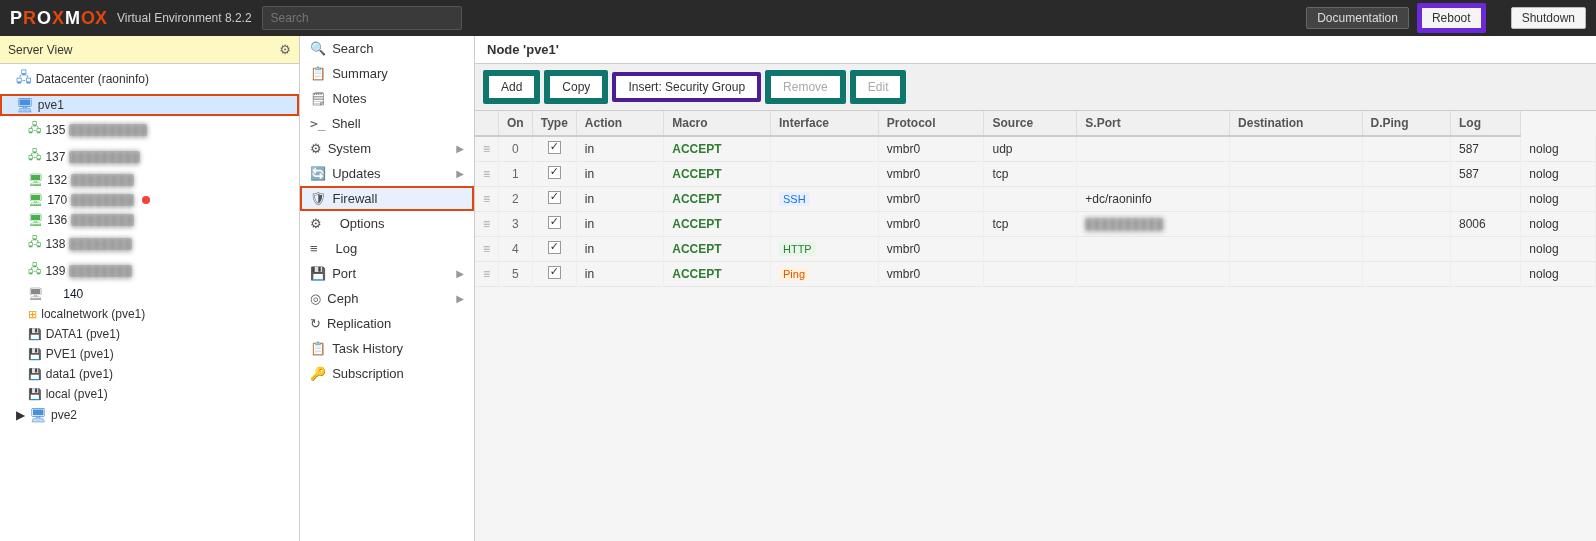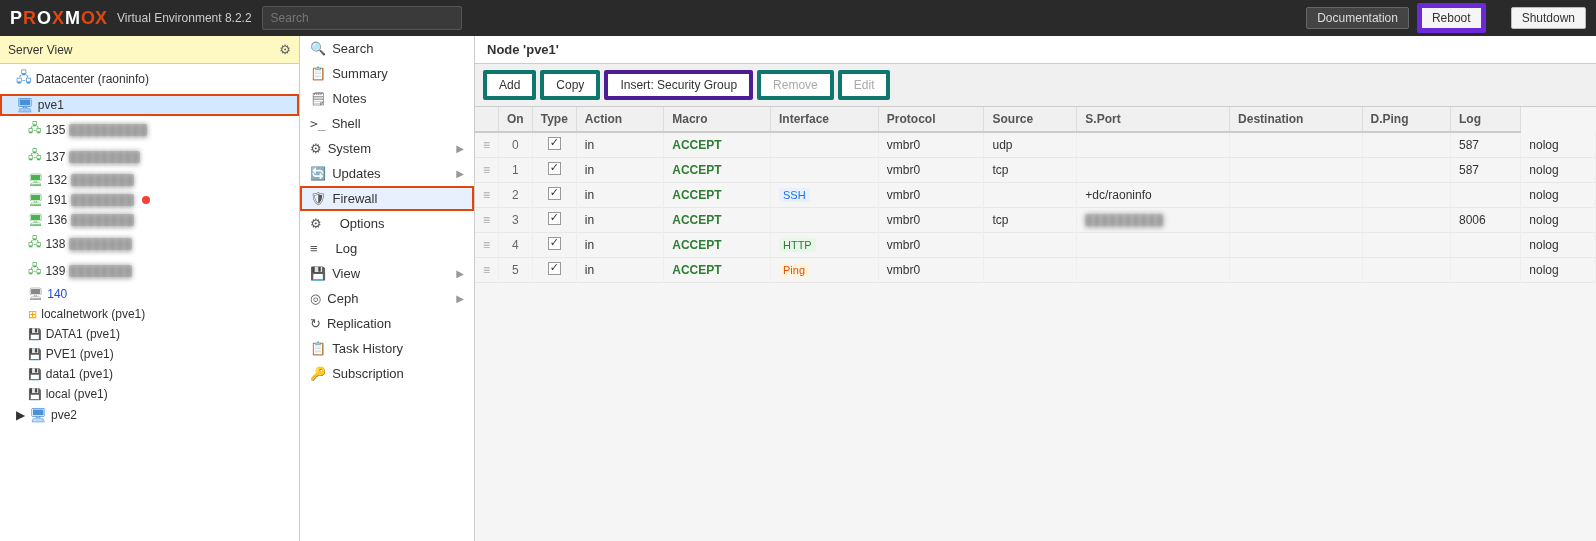--- a/index.html
+++ b/index.html
@@ -72,21 +72,21 @@
     .content { flex: 1; display: flex; flex-direction: column; background: #f5f5f5; overflow: hidden; }
     .content-header {
       background: #fff; border-bottom: 1px solid #ccc; padding: 6px 12px;
       font-size: 13px; font-weight: bold; color: #333;
     }
     .toolbar {
       display: flex; align-items: center; padding: 6px 8px; background: #f0f0f0;
       border-bottom: 1px solid #ccc; gap: 4px;
     }
     .toolbar-btn {
-      padding: 4px 12px; border: 4px solid #0f766e; background: #fff;
+      padding: 4px 12px; border: 6px solid #0f766e; background: #fff;
       cursor: pointer; border-radius: 2px; font-size: 12px; color: #333;
     }
     .toolbar-btn.insert { border: 4px solid #4c1d95; }
     .toolbar-btn.disabled { color: #aaa; cursor: default; }
 
     
     .table-container { flex: 1; overflow: auto; }
     table { width: 100%; border-collapse: collapse; font-size: 12px; }
     thead th {
       background: #f0f0f0; border-bottom: 2px solid #ccc; border-right: 1px solid #ddd;
@@ -173,42 +173,42 @@
       <span>137</span>
       <span class="blurred">█████████</span>
     </div>
     <div class="tree-item tree-indent2">
       <span class="icon-vm">🖥</span>
       <span>132</span>
       <span class="blurred">████████</span>
     </div>
     <div class="tree-item tree-indent2">
       <span class="icon-vm">🖥</span>
-      <span>191</span>
+      <span>170</span>
       <span class="blurred">████████</span>
       <span class="status-dot"></span>
     </div>
     <div class="tree-item tree-indent2">
       <span class="icon-vm">🖥</span>
       <span>136</span>
       <span class="blurred">████████</span>
     </div>
     <div class="tree-item tree-indent2">
       <span class="icon-vm">🖧</span>
       <span>138</span>
       <span class="blurred">████████</span>
     </div>
     <div class="tree-item tree-indent2">
       <span class="icon-vm">🖧</span>
       <span>139</span>
       <span class="blurred">████████</span>
     </div>
     <div class="tree-item tree-indent2">
       <span class="icon-vm-off">🖥</span>
-      <span style="color:#1d4ed8;">140</span>
+      <span style="color:#0f172a;margin-left:16px;">140</span>
     </div>
     <div class="tree-item tree-indent2">
       <span class="icon-cluster">⊞</span>
       <span>localnetwork (pve1)</span>
     </div>
     <div class="tree-item tree-indent2">
       <span class="icon-storage">💾</span>
       <span>DATA1 (pve1)</span>
     </div>
     <div class="tree-item tree-indent2">
@@ -264,21 +264,21 @@
     <div class="nav-item">
       <span class="nav-icon">⚙</span>
       <span style="padding-left:12px;">Options</span>
     </div>
     <div class="nav-item">
       <span class="nav-icon">≡</span>
       <span style="padding-left:12px;">Log</span>
     </div>
     <div class="nav-item">
       <span class="nav-icon">💾</span>
-      <span>View</span>
+      <span>Port</span>
       <span class="nav-arrow">▶</span>
     </div>
     <div class="nav-item">
       <span class="nav-icon">◎</span>
       <span>Ceph</span>
       <span class="nav-arrow">▶</span>
     </div>
     <div class="nav-item">
       <span class="nav-icon">↻</span>
       <span>Replication</span>

